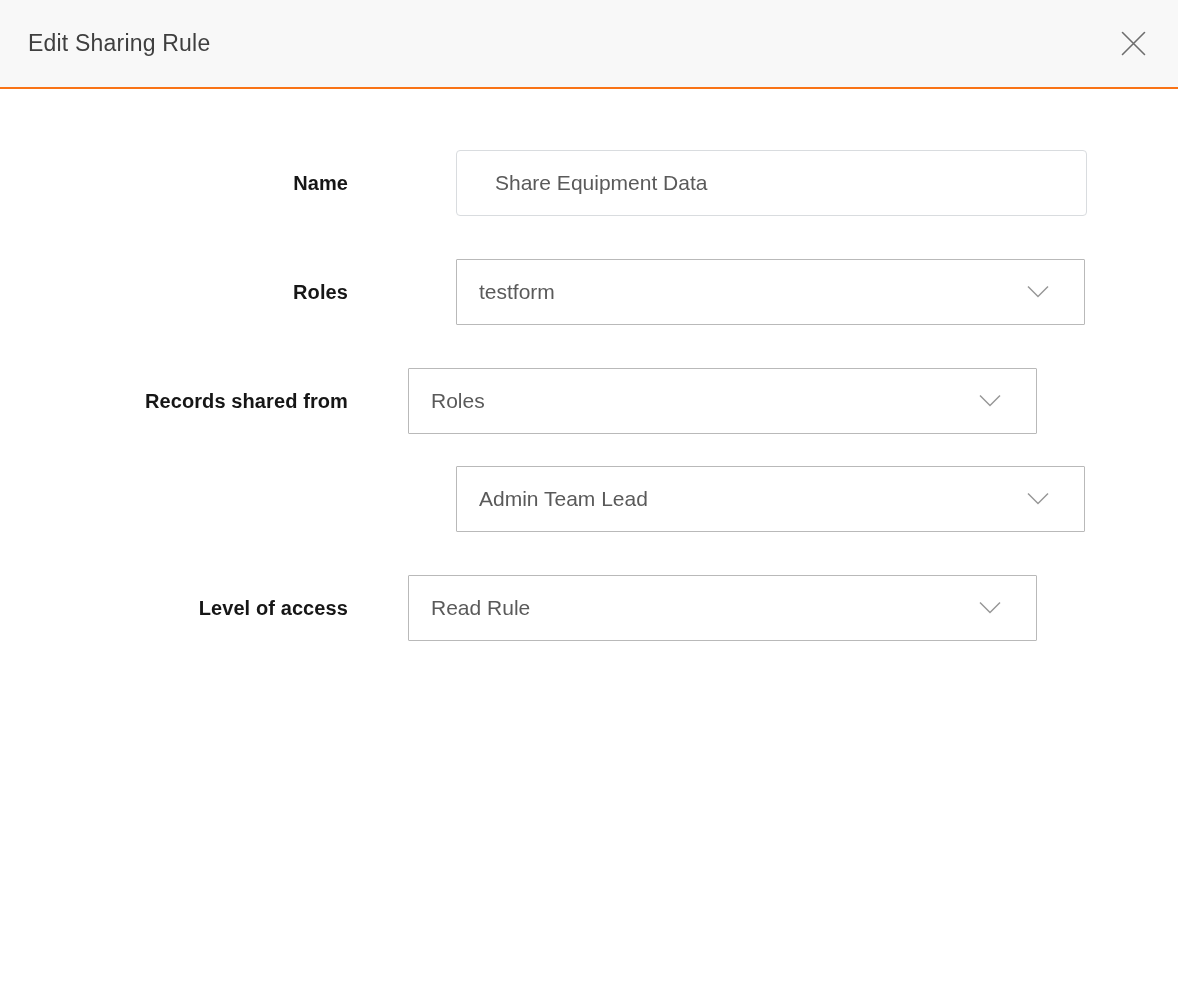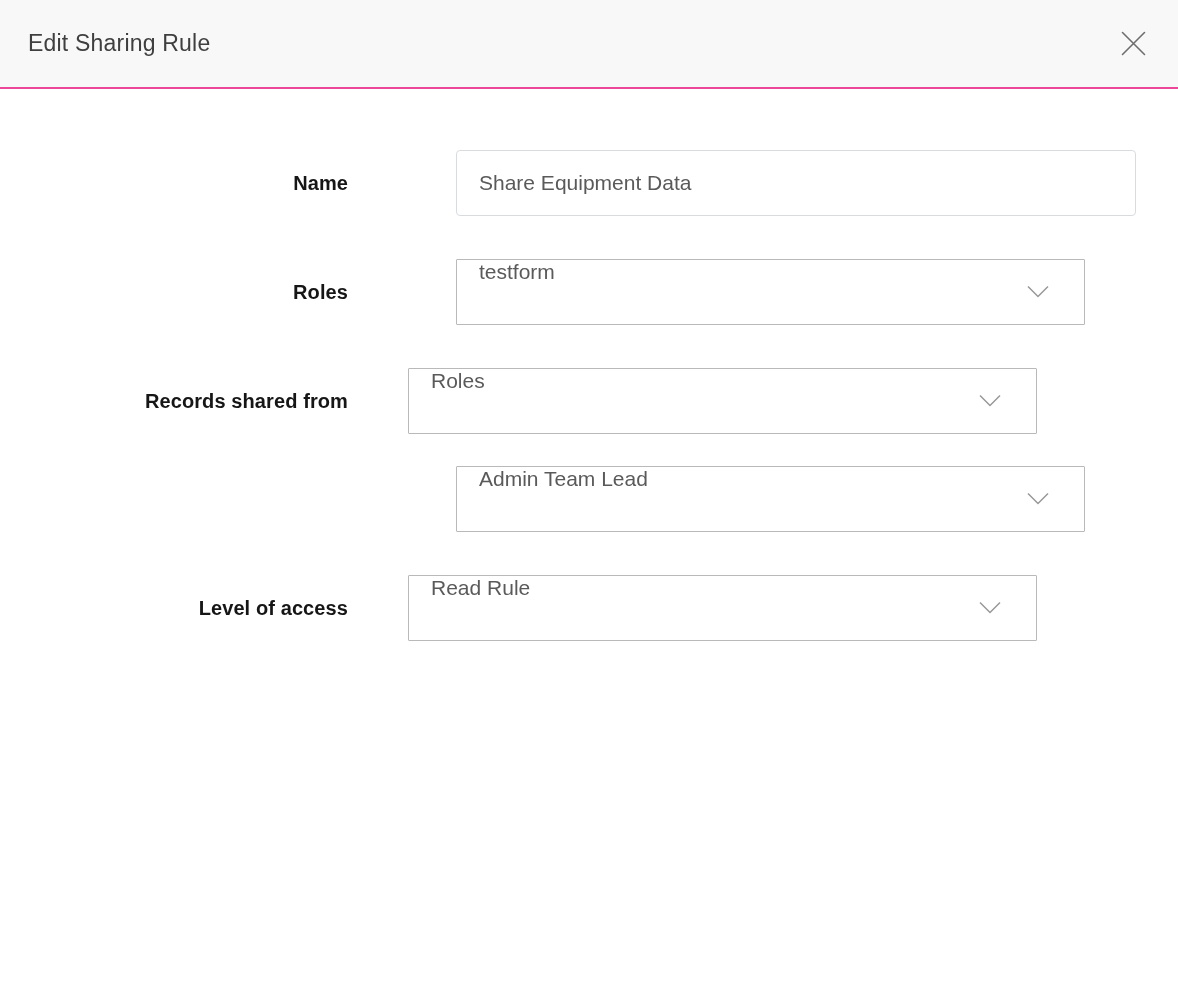--- a/index.html
+++ b/index.html
@@ -8,21 +8,21 @@
     background: #ffffff;
     font-family: "Liberation Sans", "DejaVu Sans", sans-serif;
     overflow: hidden;
   }
   .dialog { width: 1178px; height: 982px; background: #ffffff; }
 
   
   .dialog-header {
     height: 89px;
     background: #f8f8f8;
-    border-bottom: 2px solid #ec4899;
+    border-bottom: 2px solid #f97316;
     display: flex;
     align-items: center;
     justify-content: space-between;
     padding: 8px 28px;
   }
   .dialog-title {
     font-size: 23px;
     font-weight: 400;
     color: #3f3f3f;
     letter-spacing: 0.2px;
@@ -49,38 +49,38 @@
     text-align: right;
     font-size: 20px;
     font-weight: 700;
     color: #161616;
     flex-shrink: 0;
     letter-spacing: 0.1px;
   }
   .field-control { margin-left: 60px; position: relative; width: 629px; }
 
   .text-input {
-    width: 680px; height: 66px;
+    width: 631px; height: 66px;
     border: 1px solid #d9dcdf;
     border-radius: 4px;
     background: #ffffff;
     font-family: "Liberation Sans", "DejaVu Sans", sans-serif;
     font-size: 21px;
     color: #5a5a5a;
-    padding: 0 22px;
+    padding: 0 38px;
     outline: none;
   }
 
   .select-box {
     width: 629px; height: 66px;
     border: 1px solid #b9b9b9;
     border-radius: 1px;
     background: #ffffff;
     display: flex;
-    align-items: flex-start;
+    align-items: center;
     padding: 0 70px 0 22px;
     cursor: pointer;
     position: relative;
   }
   .select-value {
     font-size: 21px;
     color: #5a5a5a;
     white-space: nowrap;
     overflow: hidden;
     text-overflow: ellipsis;

